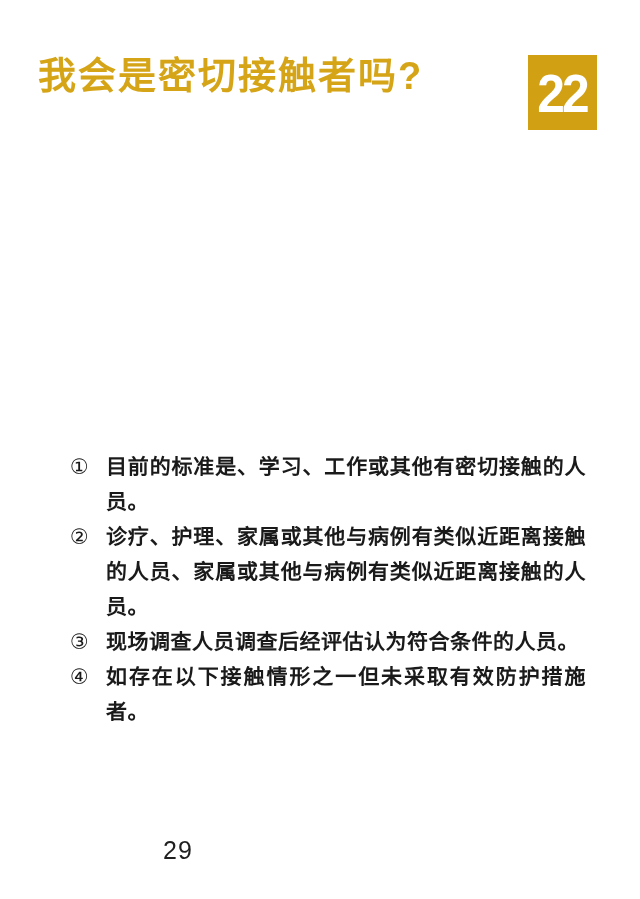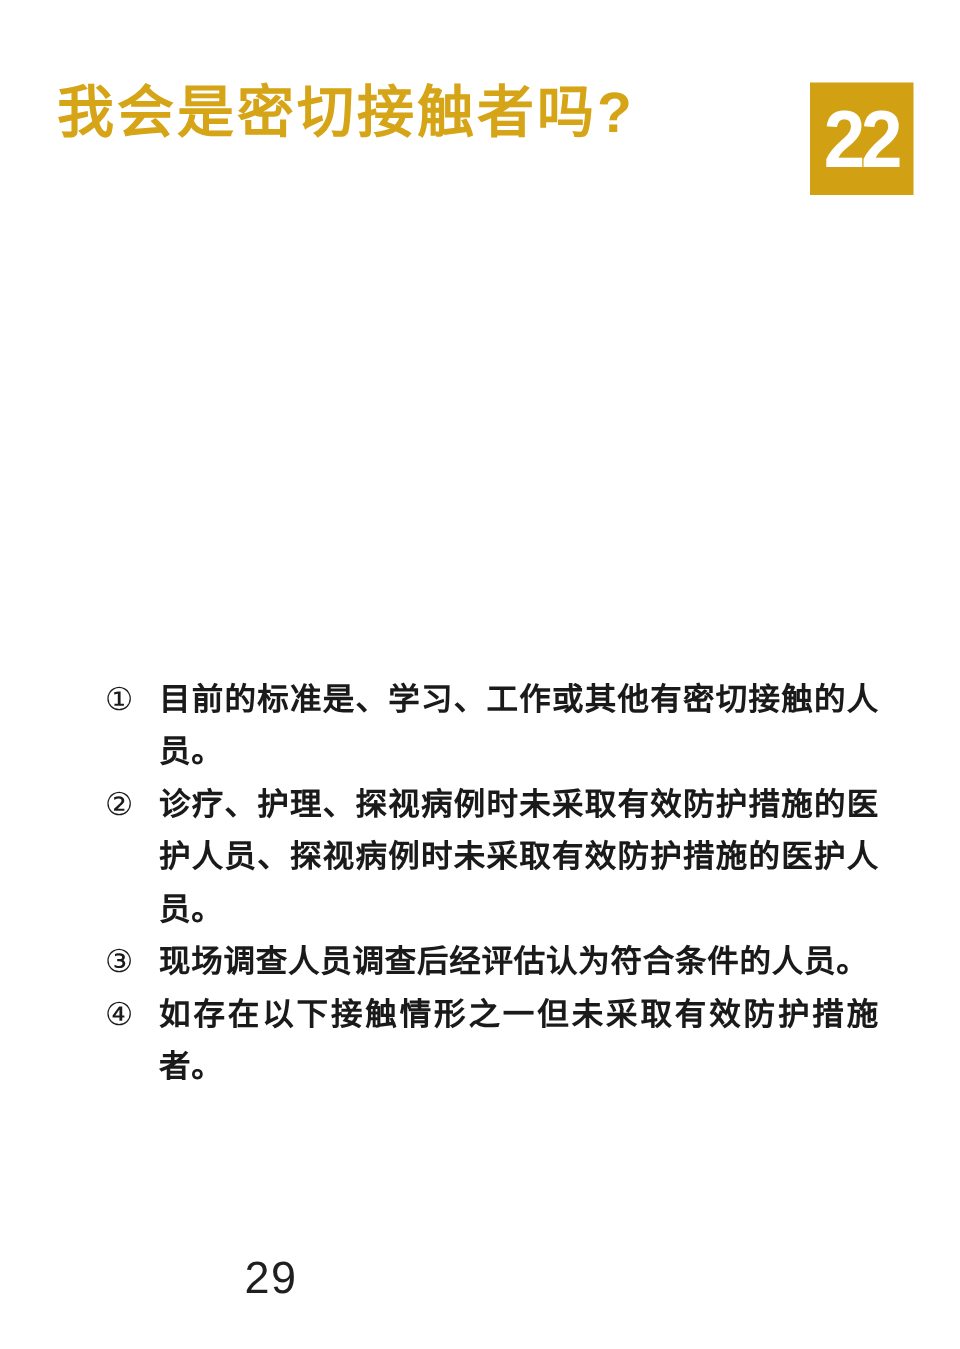--- a/index.html
+++ b/index.html
@@ -34,21 +34,20 @@
   .chapter-badge {
     position: absolute;
     left: 528px;
     top: 55px;
     width: 69px;
     height: 75px;
     background: #D2A013;
     display: flex;
     align-items: center;
     justify-content: center;
-    margin-left: 12px;
   }
   .chapter-badge .num {
     color: #ffffff;
     font-size: 54px;
     font-weight: bold;
     letter-spacing: -3px;
     line-height: 1;
     transform: scaleX(0.92);
   }
   
@@ -87,21 +86,21 @@
   }
   .criteria-list .item-text {
     flex: 1 1 auto;
     text-align: justify;
   }
   
   .page-number {
     position: absolute;
     left: 163px;
     top: 836px;
-    font-size: 30px;
+    font-size: 25px;
     font-weight: 400;
     color: #1F1F1F;
     letter-spacing: 1px;
   }
 </style>
 </head>
 <body>
 
 <div class="page">
 
@@ -112,21 +111,21 @@
   </div>
 
 
   <ul class="criteria-list">
     <li>
       <span class="marker">①</span>
       <span class="item-text">目前的标准是、学习、工作或其他有密切接触的人员。</span>
     </li>
     <li>
       <span class="marker">②</span>
-      <span class="item-text">诊疗、护理、探视病例时未采取有效防护措施的医护人员、探视病例时未采取有效防护措施的医护人员。</span>
+      <span class="item-text">诊疗、护理、家属或其他与病例有类似近距离接触的人员、家属或其他与病例有类似近距离接触的人员。</span>
     </li>
     <li>
       <span class="marker">③</span>
       <span class="item-text">现场调查人员调查后经评估认为符合条件的人员。</span>
     </li>
     <li>
       <span class="marker">④</span>
       <span class="item-text">如存在以下接触情形之一但未采取有效防护措施者。</span>
     </li>
   </ul>

